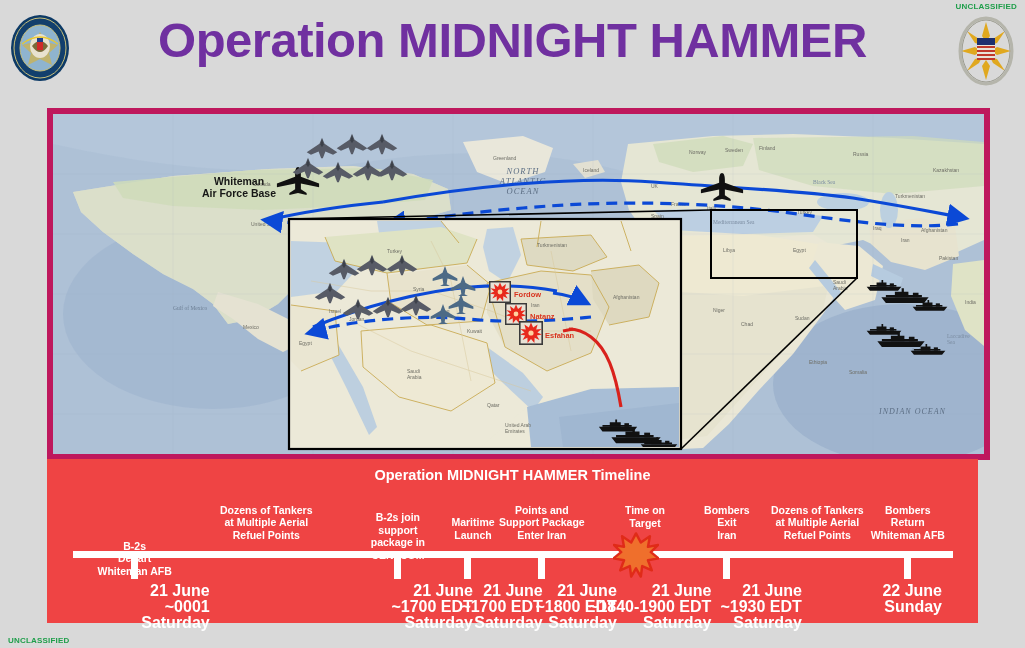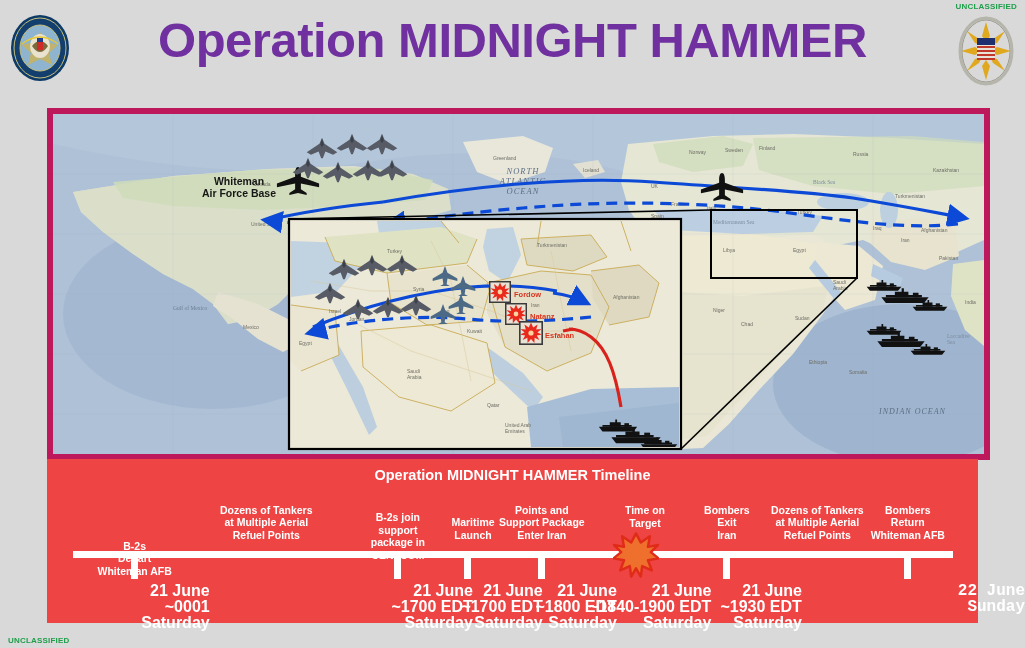--- a/index.html
+++ b/index.html
@@ -520,18 +520,18 @@
         <div class="dt-label" style="width: 150px; left: 604.832px; top: 124px;">21 June
 ~1930 EDT
 Saturday</div>
         <div class="ev-label" style="width: 150px; left: 695.299px; top: 44.5px;">Dozens of Tankers
 at Multiple Aerial
 Refuel Points</div>
         <div class="ev-label" style="width: 150px; left: 785.766px; top: 44.5px;">Bombers
 Return
 Whiteman AFB</div>
         <div class="tick" style="left: 857.266px;"></div>
-        <div class="dt-label" style="width: 150px; left: 828px; top: 124px; font-family: Liberation Mono, monospace;">22 June
+        <div class="dt-label" style="width: 150px; left: 745px; top: 124px;">22 June
 Sunday</div>
       </div>
   </div>
 
 </div>
 
 </body></html>

